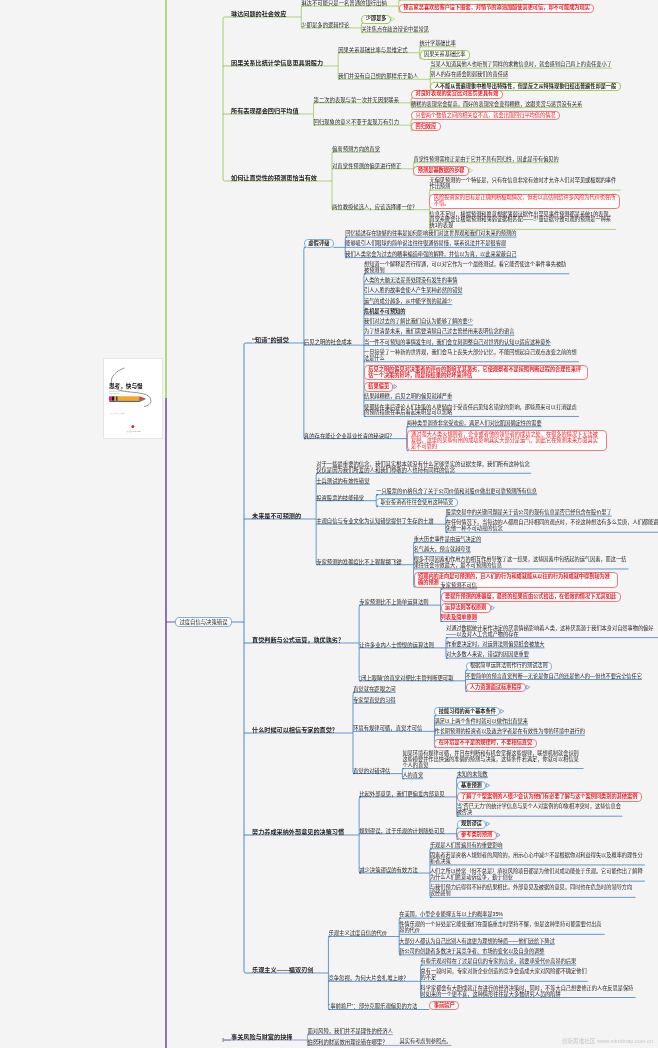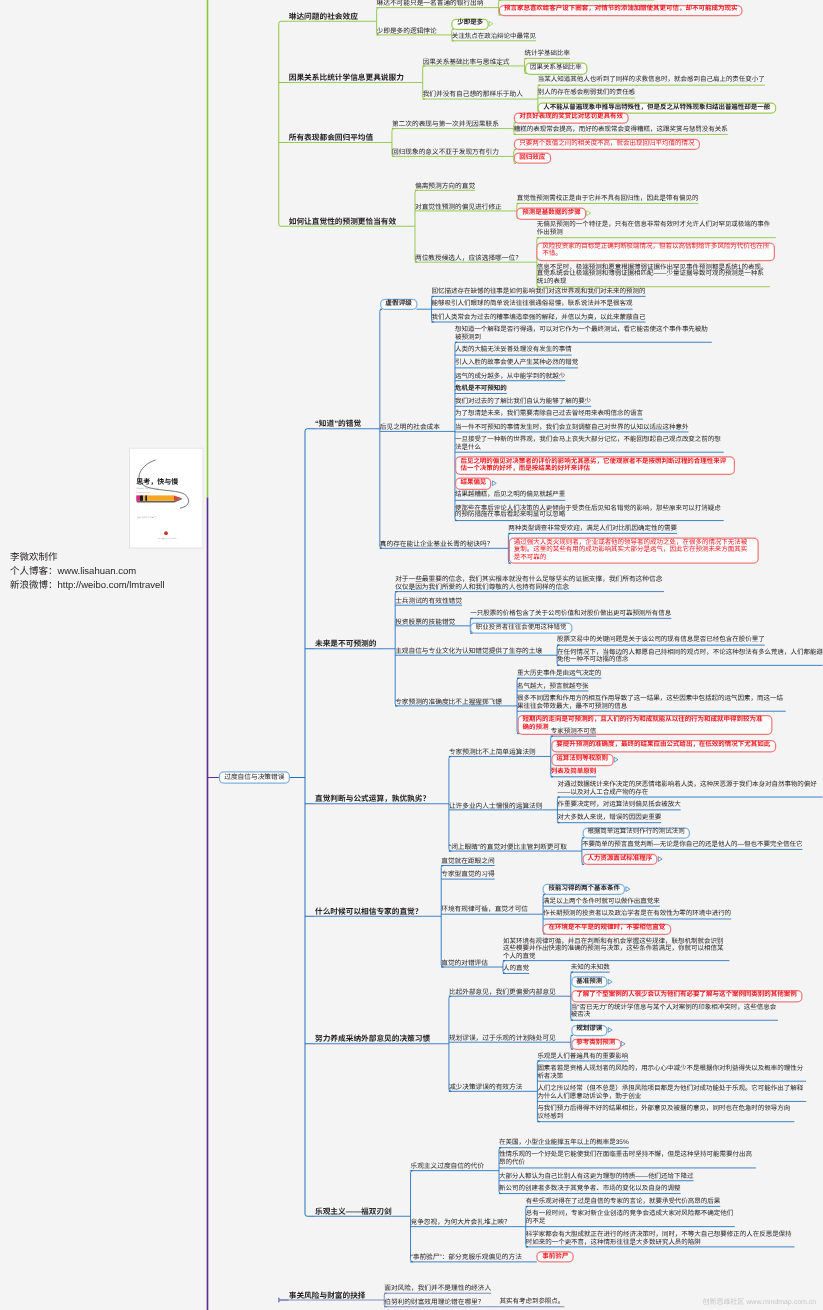--- a/index.html
+++ b/index.html
@@ -273,25 +273,20 @@
         <rect x="13.7" y="37.3" width="21.5" height="4.4" fill="#f5a623"></rect>
         <path d="M35.2 37.3 L41.5 39.5 L35.2 41.7 Z" fill="#d94141"></path>
         <path d="M5 41.7 L35.2 41.7 L41.5 39.5 L41.5 40.3 L35.4 42.9 L5.8 42.9 Z" fill="#2b2b2b" opacity="0.75"></path>
       </g>
       <text x="5" y="55" font-size="1.5" fill="#a9a9a9">【美】丹尼尔·卡尼曼  著</text>
       <circle cx="28.8" cy="67.5" r="1.5" fill="#c0392b"></circle>
       <text x="22" y="72.5" font-size="1.3" fill="#8b8b8b">中信出版社 CITIC PRESS</text>
     </svg>
   </div>
 
-  <div class="cred" style="left:8px;top:440px;">
-    <div>李微欢制作</div>
-    <div>个人博客：www.lisahuan.com</div>
-    <div>新浪微博：http://weibo.com/lmtravell</div>
-  </div>
 
   <div class="wm" style="right:5px;bottom:3px;">创新思维社区  www.mindmap.com.cn</div>
 <div class="nd L1" style="left: 231px; top: 9.59px;">琳达问题的社会效应</div>
     <div class="nd L2" style="left: 301.28px; top: -0.02px;">琳达不可能只是一名普通的银行出纳</div>
     <div class="nd L3" style="left: 398.78px; top: -5.88px;">我们很容易混淆有条理、逻辑正确、概率这三者的概念</div>
     <div class="nd L3 red bold bx bxR" style="left: 398.78px; top: 3.52px;">预言家总喜欢给客户设下圈套，对情节的添油加醋使其更可信，却不可能成为现实</div>
     <div class="nd L2" style="left: 301.28px; top: 21.83px;">少即是多的逻辑悖论</div>
     <div class="nd L3 bold bx" style="left: 361.38px; top: 14.67px;">少即是多</div>
     <div class="nd L3" style="left: 361.38px; top: 26.67px;">关注焦点在政治辩论中最常见</div>
     <div class="nd L1" style="left: 231px; top: 58.59px;">因果关系比统计学信息更具说服力</div>

